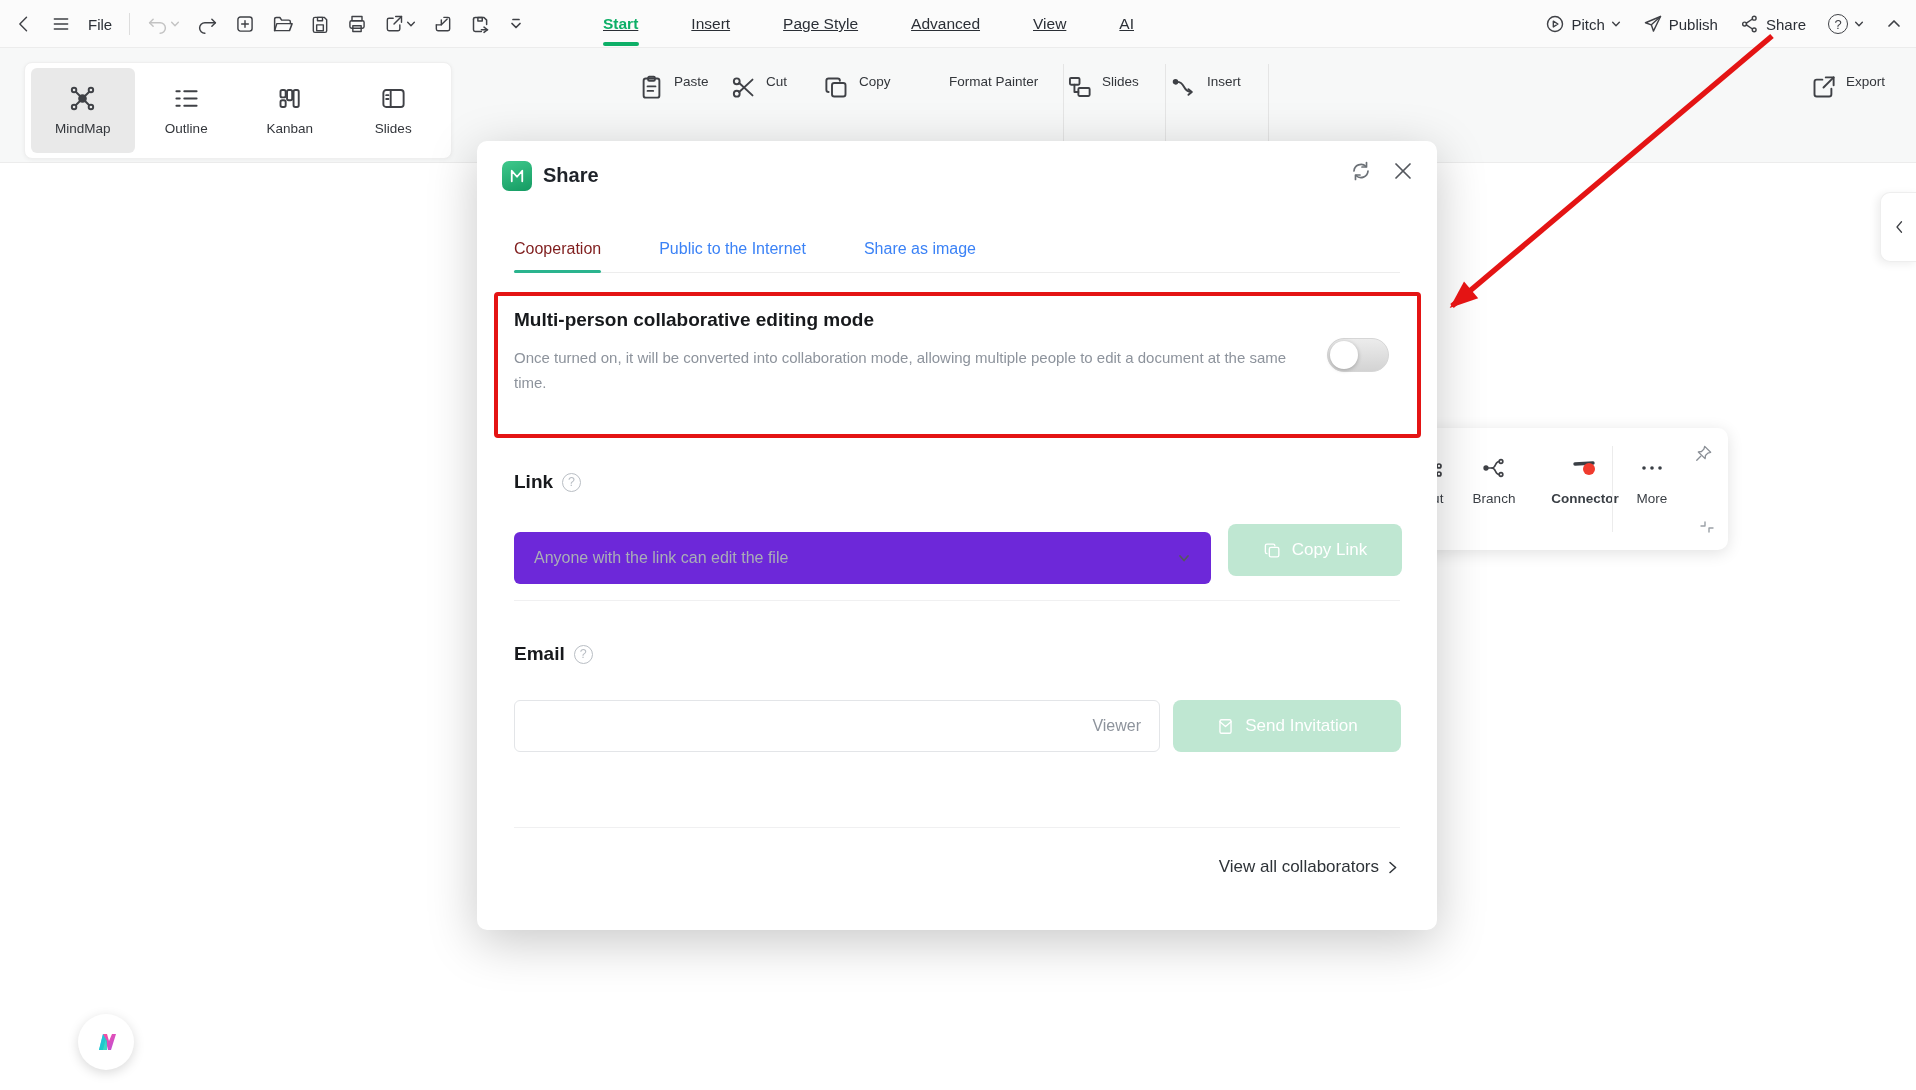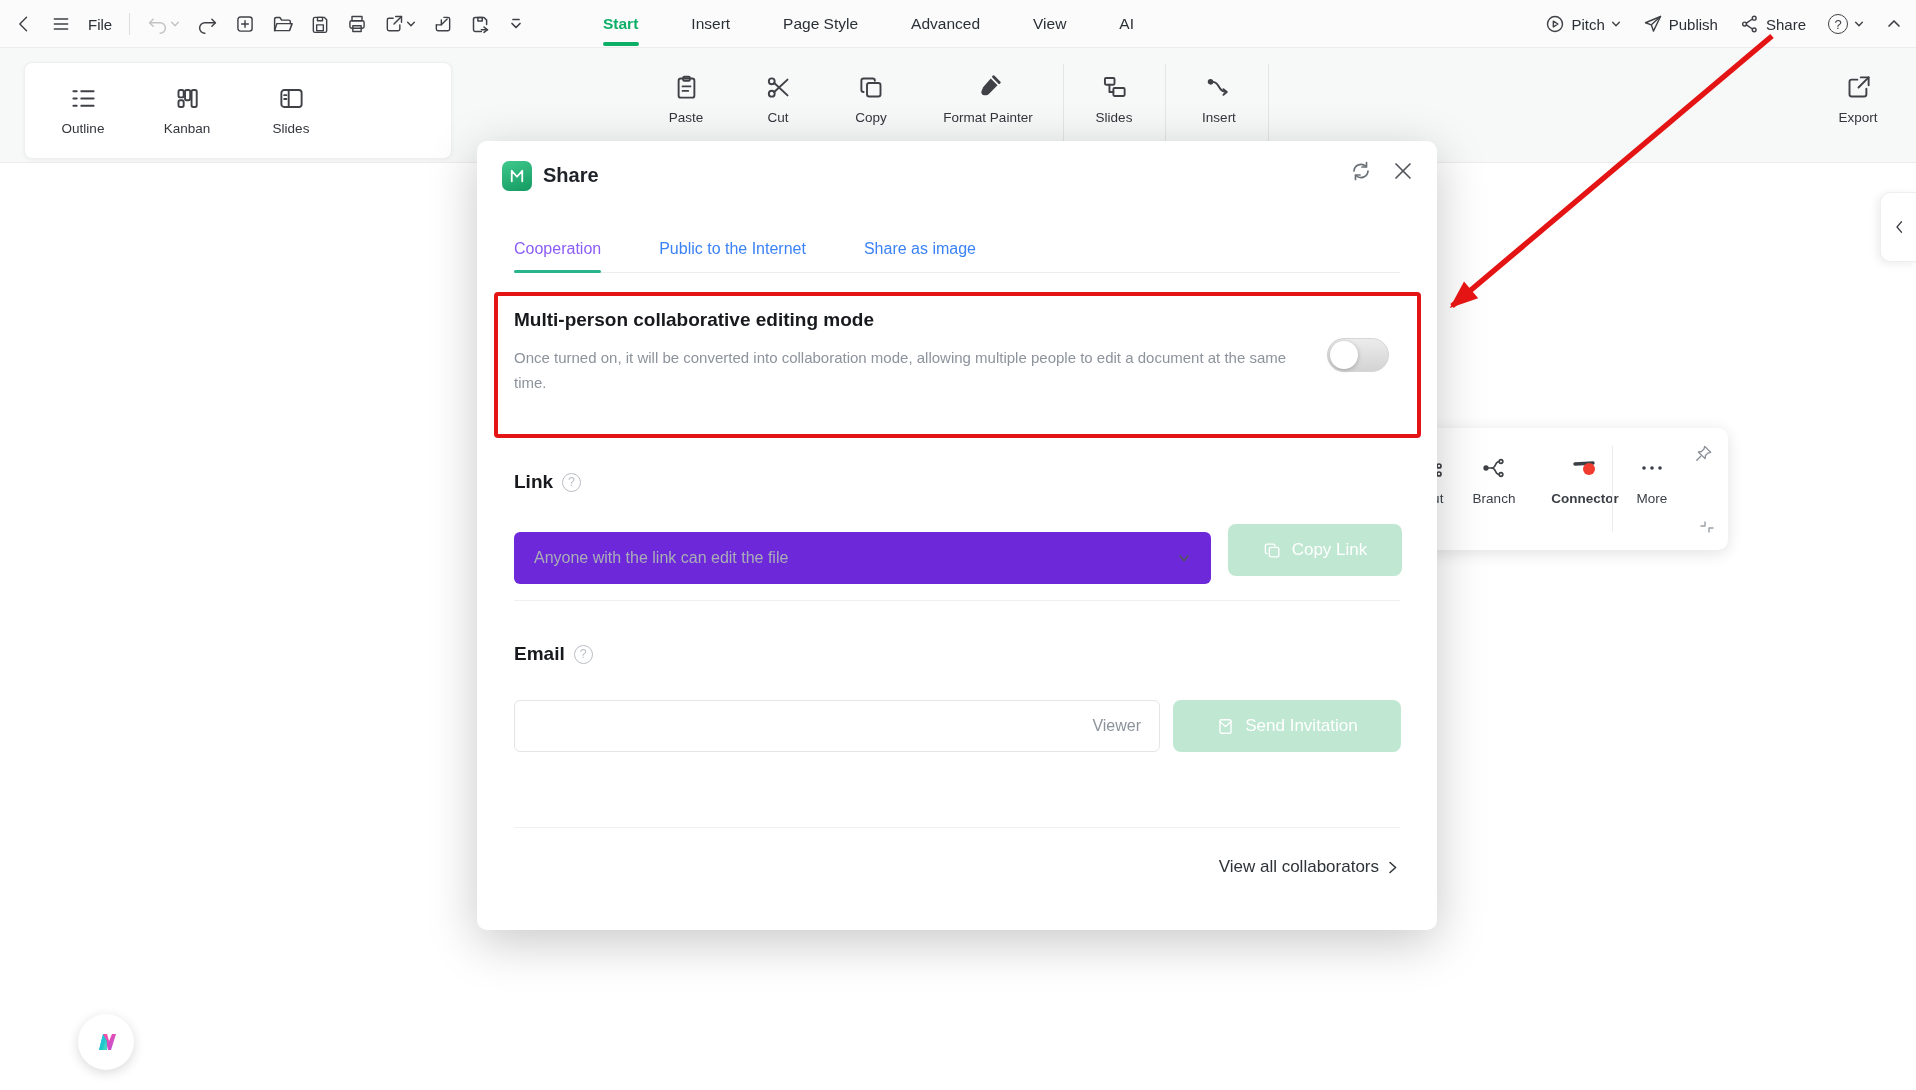--- a/index.html
+++ b/index.html
@@ -8,35 +8,35 @@
   svg.ic { stroke:#3f4146; fill:none; stroke-width:1.7; stroke-linecap:round; stroke-linejoin:round; display:block; }
   svg.ic.gray { stroke:#c3c3c3; }
 
   
   .topbar { position:absolute; left:0; top:0; right:0; height:48px; background:#fbfbfb; border-bottom:1px solid #ececec; z-index:25; }
   .tb-left { position:absolute; left:14px; top:0; height:48px; display:flex; align-items:center; gap:17px; }
   .tb-btn { display:flex; align-items:center; cursor:pointer; }
   .file-label { font-size:15px; color:#2b2f36; }
   .v-div { width:1px; height:22px; background:#ddd; }
   .caret-sm { margin-left:2px; }
-  .menu-tabs { position:absolute; left:601px; top:0; height:48px; display:flex; align-items:center; gap:49px; }
+  .menu-tabs { position:absolute; left:601px; top:0; height:48px; display:flex; align-items:center; gap:49px;text-decoration:underline; }
   .menu-tab { position:relative; font-size:15.5px; color:#2b2f36; height:48px; display:flex; align-items:center; cursor:pointer; padding:0 2px; }
   .menu-tab.active { color:#0daf67; font-weight:bold; }
   .menu-tab.active .tab-underline { position:absolute; left:50%; transform:translateX(-50%); bottom:2px; width:36px; height:4px; border-radius:2px; background:#0daf67; }
   .tb-right { position:absolute; right:14px; top:0; height:48px; display:flex; align-items:center; gap:22px; }
   .tb-right .grp { display:flex; align-items:center; gap:6px; cursor:pointer; font-size:15px; color:#2b2f36; }
   .qmark { width:20px; height:20px; border:1.6px solid #3f4146; border-radius:50%; font-size:13px; display:flex; align-items:center; justify-content:center; color:#3f4146; }
 
   
   .ribbon { position:absolute; left:0; top:48px; right:0; height:115px; background:#f7f8f8; border-bottom:1px solid #ececec; z-index:4; }
   .mode-card { position:absolute; left:24px; top:14px; width:428px; height:97px; background:#fff; border:1px solid #efefef; border-radius:8px; box-shadow:0 1px 4px rgba(0,0,0,.05); display:flex; align-items:center; padding:0 6px; }
   .mode-tile { width:104px; height:85px; border-radius:6px; display:flex; flex-direction:column; align-items:center; justify-content:center; gap:9px; cursor:pointer; }
   .mode-tile.selected { background:#e9e9e9; }
   .mode-tile .lbl { font-size:13.5px; color:#33363b; }
-  .tool { position:absolute; width:96px; display:flex; flex-direction:column; align-items:center; gap:9px; top:26px; cursor:pointer; }
+  .tool { position:absolute; width:96px; display:flex; gap:9px; top:26px; cursor:pointer; }
   .tool .lbl { font-size:13.5px; color:#33363b; white-space:nowrap; }
   .rib-sep { position:absolute; top:16px; width:1px; height:78px; background:#e5e5e5; }
 
   
   .edge-tab { position:absolute; left:1880px; top:192px; width:38px; height:70px; background:#fff; border:1px solid #eee; border-right:none; border-radius:10px 0 0 10px; box-shadow:-3px 2px 8px rgba(0,0,0,.07); display:flex; align-items:center; justify-content:center; z-index:6; cursor:pointer; }
 
   .float-toolbar { position:absolute; left:1398px; top:428px; width:330px; height:122px; background:#fff; border-radius:10px; box-shadow:0 3px 16px rgba(0,0,0,.12); z-index:10; }
   .ft-item { position:absolute; top:28px; display:flex; flex-direction:column; align-items:center; gap:11px; cursor:pointer; }
   .ft-item .lbl { font-size:13.5px; color:#3a3f45; white-space:nowrap; }
   .ft-sep { position:absolute; left:214px; top:18px; width:1px; height:86px; background:#ececec; }
@@ -44,21 +44,21 @@
   .ai-badge { position:absolute; left:78px; top:1014px; width:56px; height:56px; border-radius:50%; background:#fff; box-shadow:0 3px 12px rgba(0,0,0,.15); display:flex; align-items:center; justify-content:center; z-index:6; cursor:pointer; }
 
   
   .dialog { position:absolute; left:477px; top:141px; width:960px; height:789px; background:#fff; border-radius:10px; box-shadow:0 12px 50px rgba(0,0,0,.22); z-index:20; }
   .dlg-logo { position:absolute; left:25px; top:20px; width:30px; height:30px; border-radius:7px; background:linear-gradient(160deg,#3fc98c,#149a62); display:flex; align-items:center; justify-content:center; }
   .dlg-title { position:absolute; left:66px; top:23px; font-size:20px; font-weight:bold; color:#1f2329; }
   .dlg-refresh { position:absolute; right:64px; top:18px; cursor:pointer; }
   .dlg-close { position:absolute; right:22px; top:18px; cursor:pointer; }
   .dlg-tabs { position:absolute; left:37px; right:37px; top:84px; height:48px; border-bottom:1px solid #ededed; display:flex; gap:58px; }
   .dlg-tab { position:relative; font-size:16px; color:#3b82f6; display:flex; align-items:center; cursor:pointer; }
-  .dlg-tab.active { color:#8b5cf6;align-items:center; }
+  .dlg-tab.active { color:#7f1d1d;align-items:center; }
   .dlg-tab.active .tab-line { position:absolute; left:0; right:0; bottom:-1px; height:3px; background:#2ab48e; border-radius:2px; }
 
   .red-box { position:absolute; left:17px; top:151px; width:927px; height:146px; border:4px solid #e41414; border-radius:4px; z-index:2; pointer-events:none; }
   .collab-title { position:absolute; left:37px; top:168px; font-size:19px; font-weight:bold; color:#17191c; }
   .collab-desc { position:absolute; left:37px; top:204px; width:800px; font-size:15px; line-height:25px; color:#8d939c; }
   .toggle { position:absolute; left:850px; top:197px; width:62px; height:34px; border-radius:17px; background:linear-gradient(180deg,#ececec,#d3d3d3); border:1px solid #d6d6d6; cursor:pointer; }
   .toggle .knob { position:absolute; left:2px; top:2px; width:28px; height:28px; border-radius:50%; background:#fff; box-shadow:0 1px 4px rgba(0,0,0,.25); }
 
   .sec-label { position:absolute; left:37px; display:flex; align-items:center; gap:9px; font-size:19px; font-weight:bold; color:#17191c; }
   .q-ic { width:19px; height:19px; border:1.5px solid #b9bec4; border-radius:50%; color:#b9bec4; font-size:12.5px; font-weight:normal; display:flex; align-items:center; justify-content:center; }
@@ -235,20 +235,34 @@
     <div class="grp">
       <svg class="ic" width="16" height="16" viewBox="0 0 16 16">
           <polyline points="3,10 8,5 13,10"></polyline>
         </svg>
     </div>
   </div>
 </div>
 
 <div class="ribbon">
   <div class="mode-card">
+    <div class="mode-tile selected">
+      <svg class="ic" width="27" height="27" viewBox="0 0 24 24">
+          <circle cx="12" cy="12" r="3" fill="#3f4146"></circle>
+          <circle cx="4.5" cy="4.5" r="2"></circle>
+          <circle cx="19.5" cy="4.5" r="2"></circle>
+          <circle cx="4.5" cy="19.5" r="2"></circle>
+          <circle cx="19.5" cy="19.5" r="2"></circle>
+          <line x1="6.2" y1="6.2" x2="9.8" y2="9.8"></line>
+          <line x1="17.8" y1="6.2" x2="14.2" y2="9.8"></line>
+          <line x1="6.2" y1="17.8" x2="9.8" y2="14.2"></line>
+          <line x1="17.8" y1="17.8" x2="14.2" y2="14.2"></line>
+        </svg>
+      <span class="lbl">MindMap</span>
+    </div>
     <div class="mode-tile">
       <svg class="ic" width="27" height="27" viewBox="0 0 24 24">
           <line x1="3" y1="5.5" x2="6" y2="5.5"></line>
           <line x1="10" y1="5.5" x2="21" y2="5.5"></line>
           <line x1="3" y1="12" x2="6" y2="12"></line>
           <line x1="10" y1="12" x2="21" y2="12"></line>
           <line x1="3" y1="18.5" x2="6" y2="18.5"></line>
           <line x1="10" y1="18.5" x2="21" y2="18.5"></line>
         </svg>
       <span class="lbl">Outline</span>

